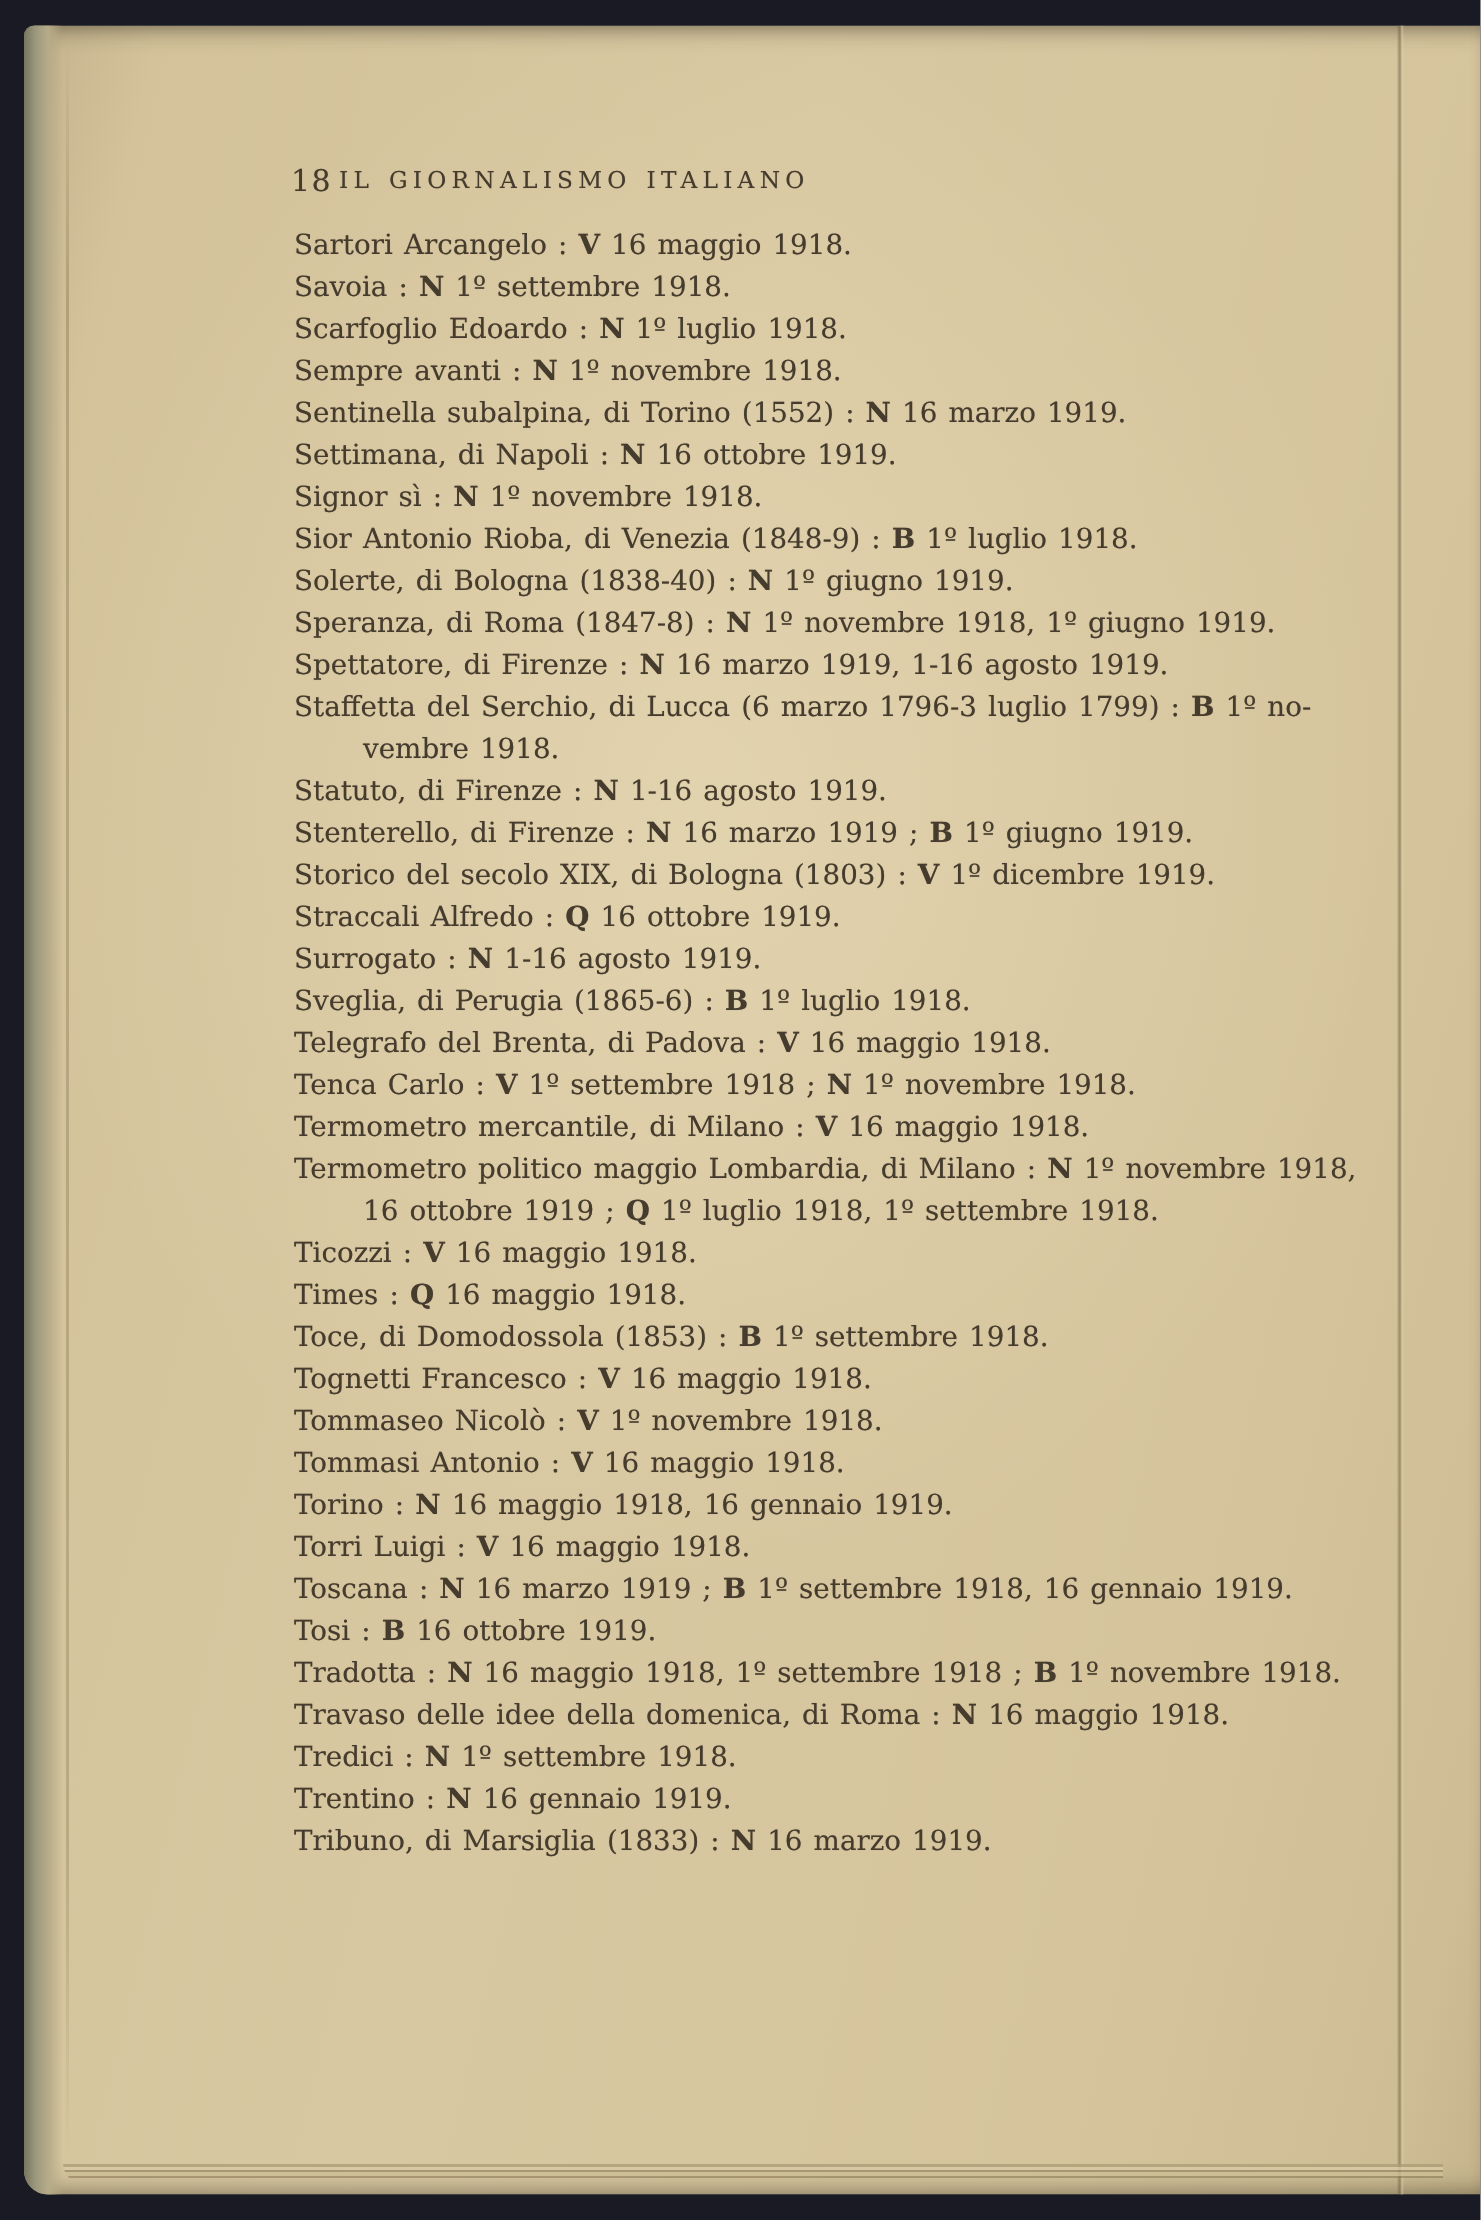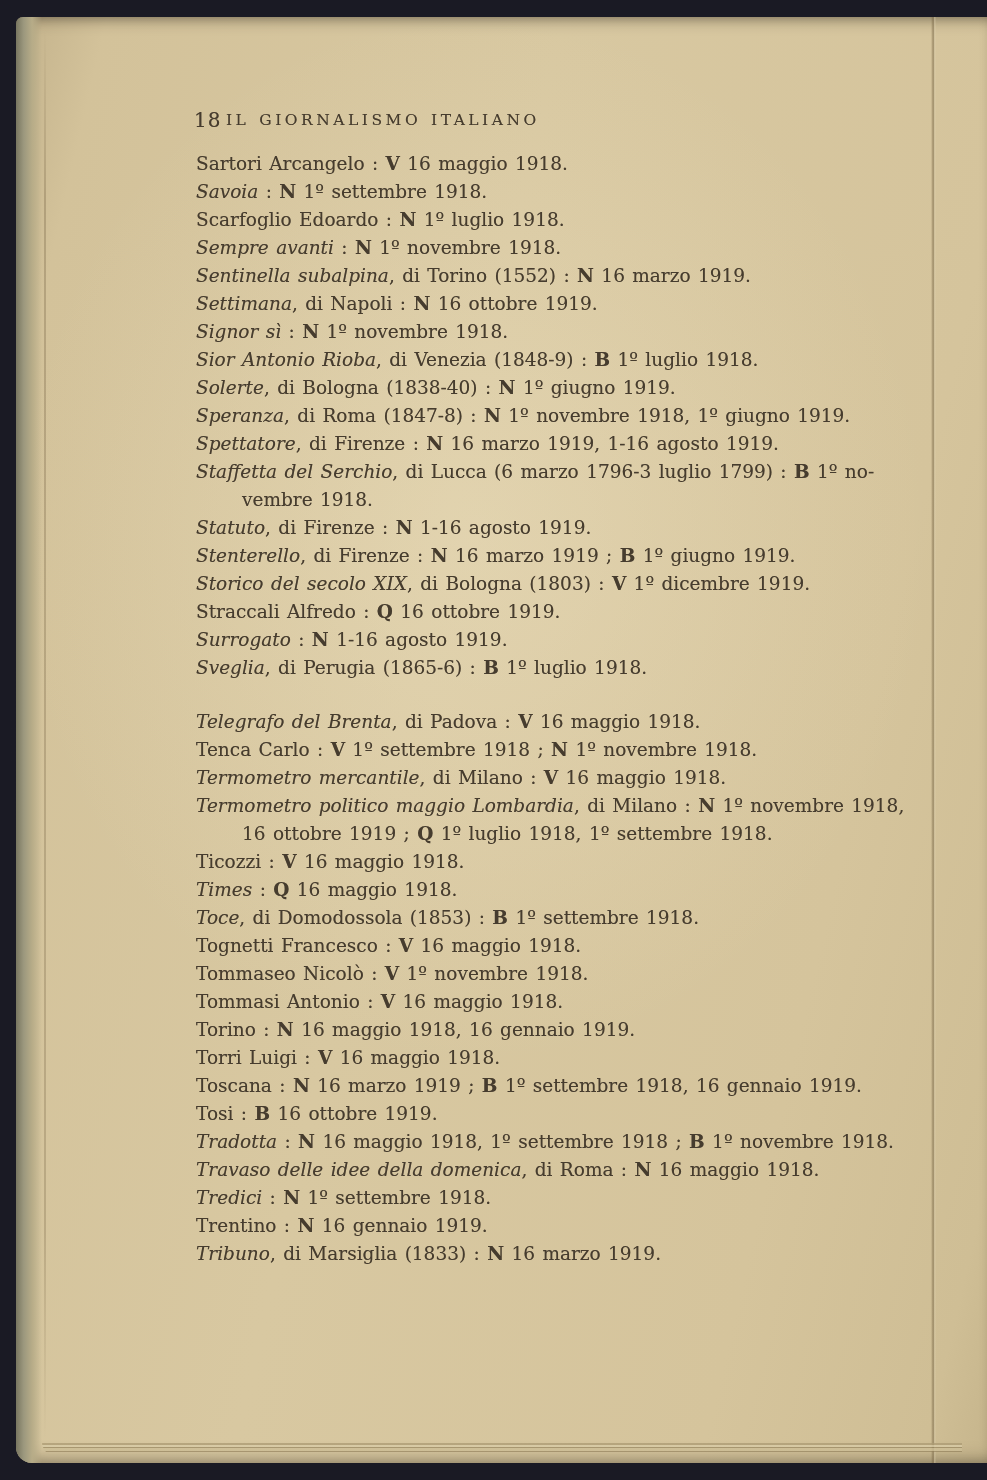--- a/index.html
+++ b/index.html
@@ -66,22 +66,22 @@
   .page-num{position:absolute;left:-2px;top:4px;font-size:20px;letter-spacing:1px;}
   .running-title{
     font-size:15.5px;letter-spacing:3.5px;
     padding:7px 0 0 30px;white-space:nowrap;
   }
   .entries p{
     margin:0;line-height:28px;
     padding-left:46px;text-indent:-46px;
     white-space:nowrap;
   }
-  .entries p.gap{margin-top:26px;}
-  .it{font-style:italic;}
+  .entries p.gap{}
+  .it{}
   .bd{font-weight:bold;}
 </style>
 </head>
 <body>
 
 <div class="paper"></div>
 <div class="spine"></div>
 <div class="spine-crease"></div>
 <div class="fold"></div>
 <div class="bottom-edges"></div>

